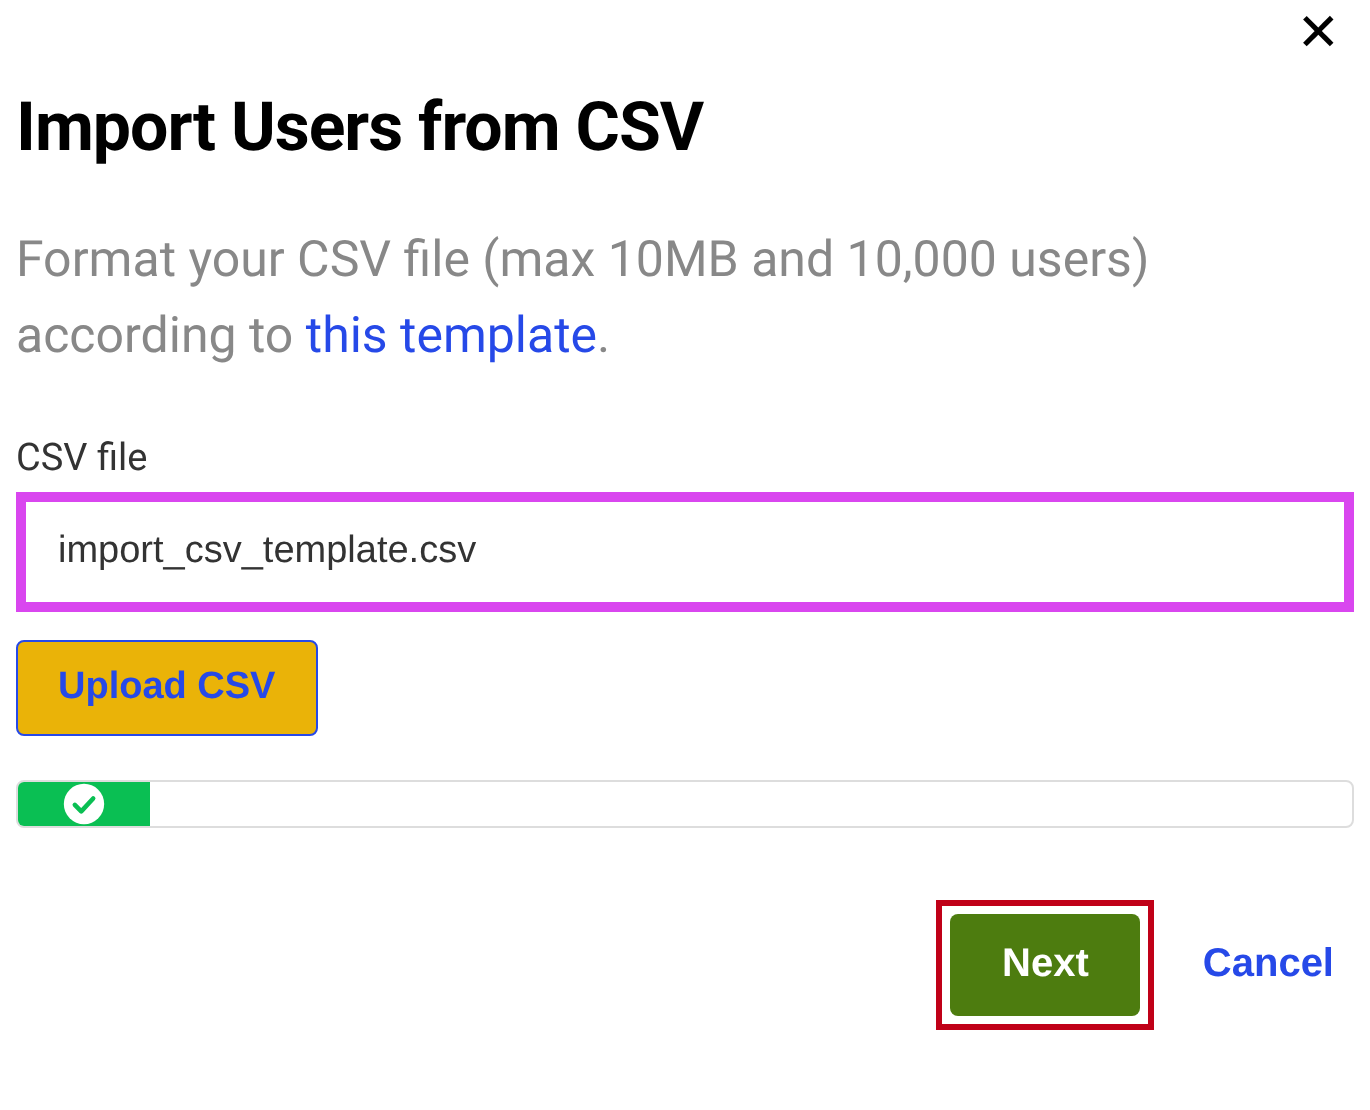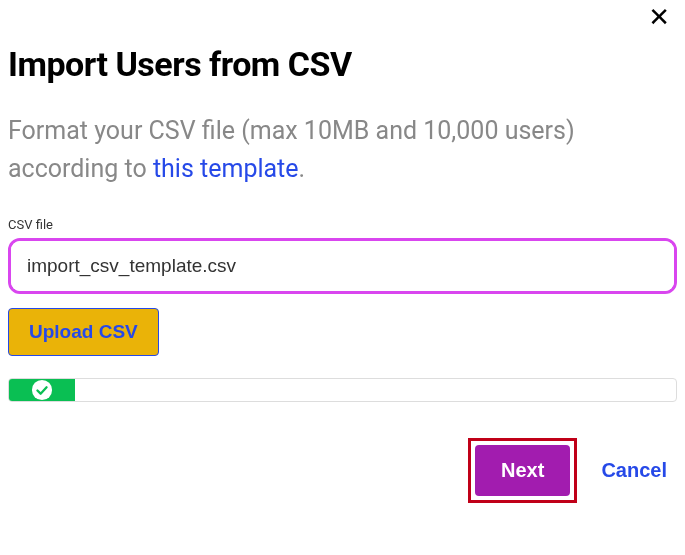--- a/index.html
+++ b/index.html
@@ -37,30 +37,30 @@
       font-size: 25px;
       color: #888;
       line-height: 1.5;
       margin-bottom: 30px;
     }
     .description .link {
       color: #2649e8;
       cursor: pointer;
     }
     .field-label {
-      font-size: 13px;
+      font-size: 19px;
       color: #333;
       margin-bottom: 6px;
       display: block;
     }
     .file-input-row {
       display: flex;
       width: 100%;
-      border: 3px solid #d946ef;
-      border-radius: 12px;
+      border: 5px solid #d946ef;
+      border-radius: 0;
       overflow: hidden;
       margin-bottom: 14px;
       flex-direction: column;
     }
     .file-input {
       flex: 1;
       border: none;
       padding: 14px 16px;
       font-size: 19px;
       color: #333;
@@ -120,21 +120,21 @@
       align-items: center;
       gap: 24px;
       padding-right: 10px;
     }
     .next-wrapper {
       border: 3px solid #c00018;
       padding: 4px;
       display: inline-block;
     }
     .next-button {
-      background: #a21caf;
+      background: #4d7c0f;
       color: #fff;
       border: none;
       font-size: 20px;
       font-weight: 700;
       padding: 14px 26px;
       border-radius: 4px;
       cursor: pointer;
     }
     .cancel-button {
       background: none;

